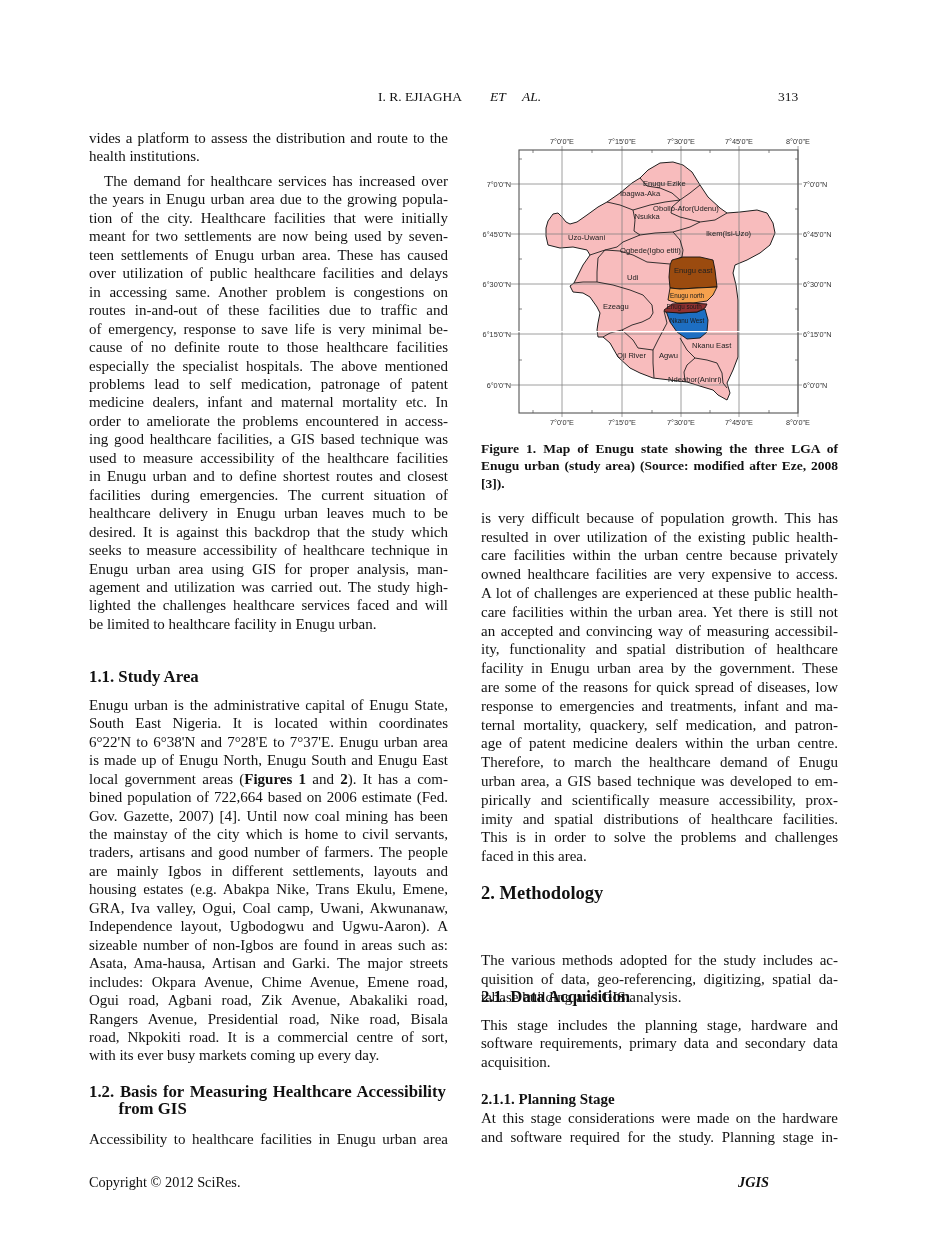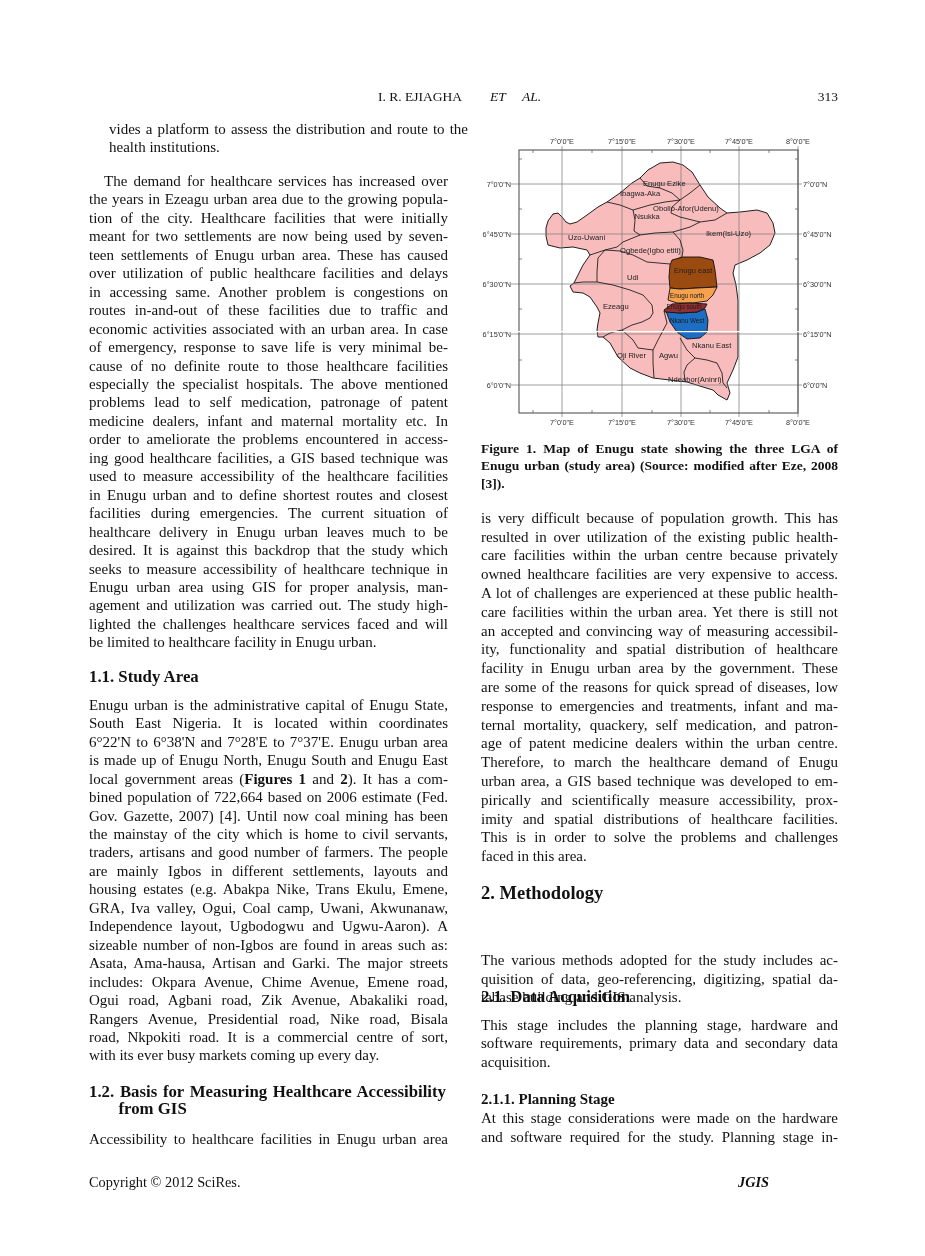--- a/index.html
+++ b/index.html
@@ -29,36 +29,35 @@
   .tick { font-size: 7.3px; fill: #333333; }
   .lbl { font-size: 7.6px; fill: #222222; }
   .lbl-s { font-size: 6.3px; fill: #1a1a1a; }
 </style>
 </head>
 <body>
 
 <div class="abs runhead" style="left:378px;">I. R. EJIAGHA</div>
 <div class="abs runhead ital" style="left:490px;">ET</div>
 <div class="abs runhead ital" style="left:522px;">AL.</div>
-<div class="abs runhead" style="left:738px; width:100px; text-align:right;">313</div>
-
-<div class="para left-col" style="top:120px; line-height:18.46px;margin-left:20px;">
+<div class="abs runhead" style="left:738px; width:100px; text-align:center;">313</div>
+
+<div class="para left-col" style="top:129px; line-height:18.46px;">
     <div class="line">vides a platform to assess the distribution and route to the</div>
     <div class="line">health institutions.</div>
   </div>
 <div class="para left-col indent" style="top:172.0px; line-height:18.46px;">
     <div class="line">The demand for healthcare services has increased over</div>
-    <div class="line">the years in Ezeagu urban area due to the growing popula-</div>
+    <div class="line">the years in Enugu urban area due to the growing popula-</div>
     <div class="line">tion of the city. Healthcare facilities that were initially</div>
     <div class="line">meant for two settlements are now being used by seven-</div>
     <div class="line">teen settlements of Enugu urban area. These has caused</div>
     <div class="line">over utilization of public healthcare facilities and delays</div>
     <div class="line">in accessing same. Another problem is congestions on</div>
     <div class="line">routes in-and-out of these facilities due to traffic and</div>
-    <div class="line">economic activities associated with an urban area. In case</div>
     <div class="line">of emergency, response to save life is very minimal be-</div>
     <div class="line">cause of no definite route to those healthcare facilities</div>
     <div class="line">especially the specialist hospitals. The above mentioned</div>
     <div class="line">problems lead to self medication, patronage of patent</div>
     <div class="line">medicine dealers, infant and maternal mortality etc. In</div>
     <div class="line">order to ameliorate the problems encountered in access-</div>
     <div class="line">ing good healthcare facilities, a GIS based technique was</div>
     <div class="line">used to measure accessibility of the healthcare facilities</div>
     <div class="line">in Enugu urban and to define shortest routes and closest</div>
     <div class="line">facilities during emergencies. The current situation of</div>

